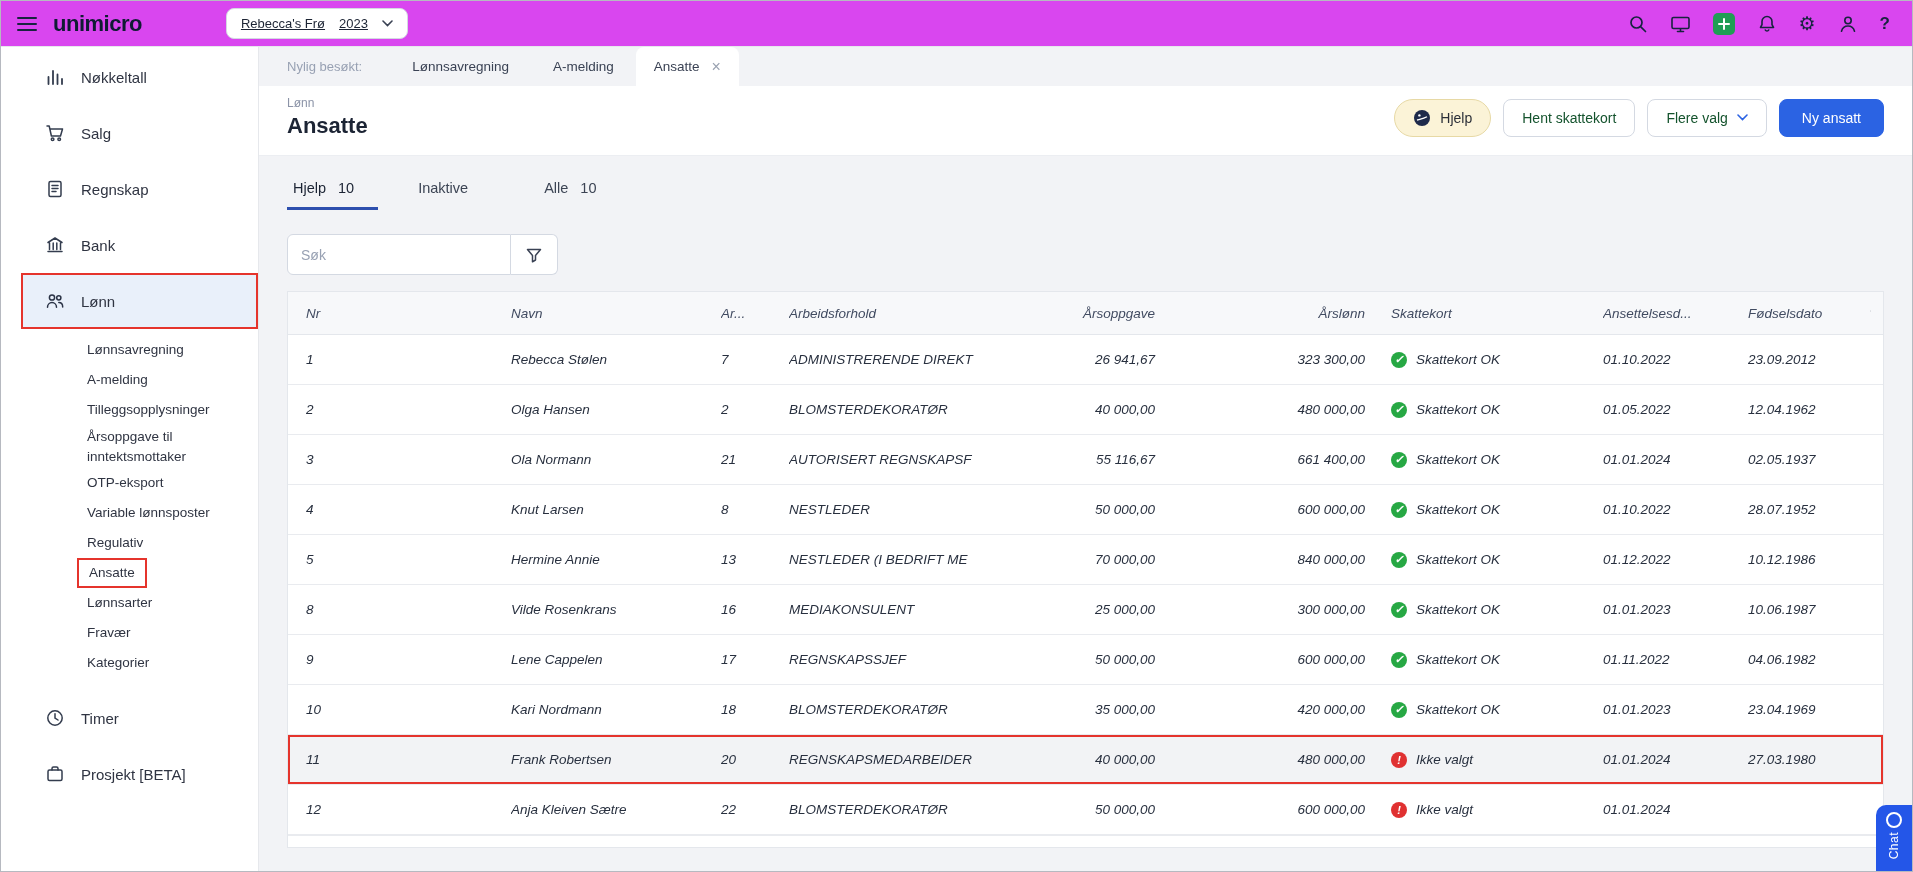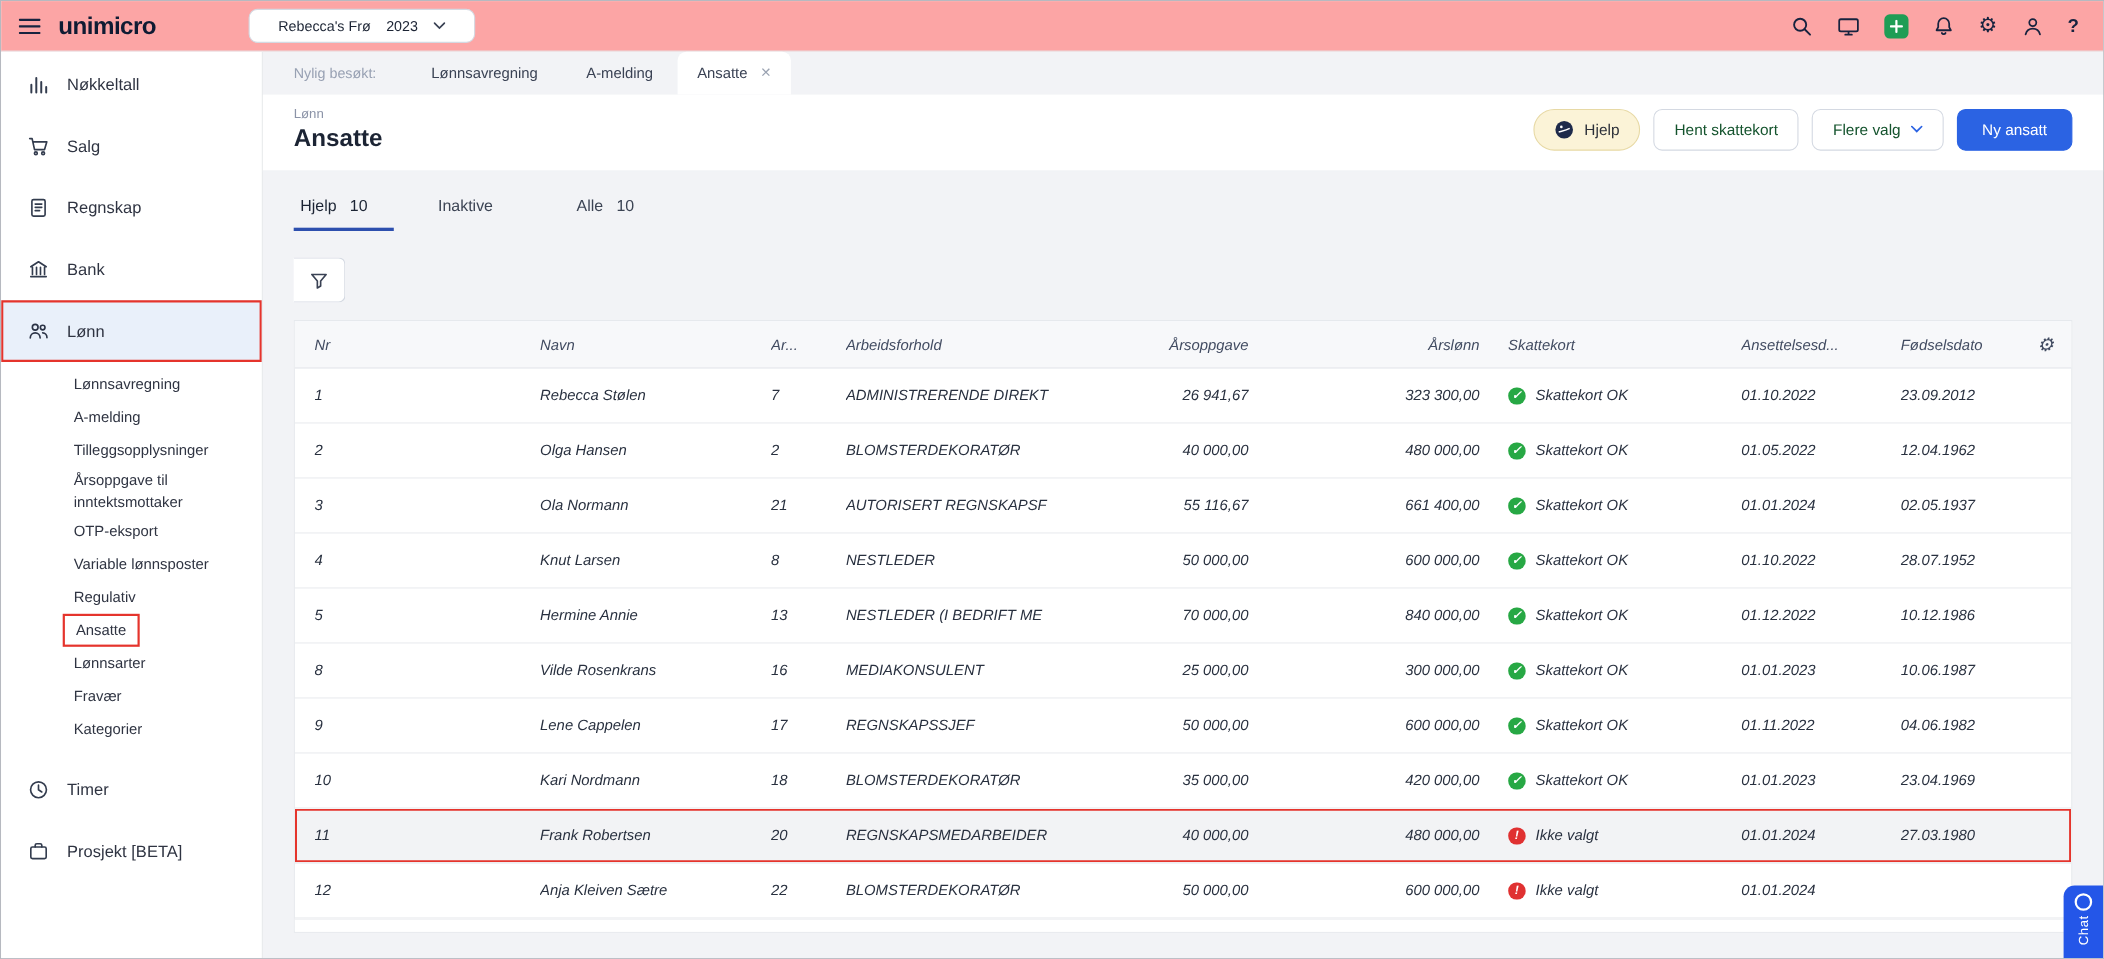--- a/index.html
+++ b/index.html
@@ -1,32 +1,32 @@
 <!DOCTYPE html>
 <html><head>
 <meta charset="utf-8">
 <style>
   * { margin:0; padding:0; box-sizing:border-box; }
   html,body { background:#ffffff; }
   body { font-family:"Liberation Sans", sans-serif; width:1913px; height:872px; }
   .app { width:1913px; height:872px; border:1px solid #b6b9c0; background:#ffffff; display:flex; flex-direction:column; overflow:hidden; position:relative; }
 
   
-  .topbar { height:46px; flex:0 0 46px; background:#fca5a5; border-bottom:1px solid #e6e8ec; display:flex; align-items:center; padding:0 22px 0 16px; }
+  .topbar { height:46px; flex:0 0 46px; background:#d946ef; border-bottom:1px solid #e6e8ec; display:flex; align-items:center; padding:0 22px 0 16px; }
   .hamburger { cursor:pointer; display:flex; }
   .logo { font-size:22px; font-weight:700; color:#0f1b33; margin-left:16px; letter-spacing:-0.5px; }
-  .company { margin-left:84px; border:1px solid #d4d9e2; border-radius:8px; padding:7px 26px; display:flex; align-items:center; gap:14px; font-size:13px; color:#1c2434; cursor:pointer; background:#fff; }
+  .company { margin-left:84px; border:1px solid #d4d9e2; border-radius:8px; padding:7px 14px; display:flex; align-items:center; gap:14px; font-size:13px; color:#1c2434; cursor:pointer; background:#fff;text-decoration:underline; }
   .topbar-right { margin-left:auto; display:flex; align-items:center; gap:22px; }
   .tb-icon { display:flex; align-items:center; justify-content:center; cursor:pointer; color:#17233f; }
   .glyph { font-size:19px; line-height:1; color:#17233f; }
   .add-btn { width:22px; height:22px; background:#1f9d55; border-radius:5px; display:flex; align-items:center; justify-content:center; cursor:pointer; }
   .help-q { font-size:17px; font-weight:700; color:#17233f; cursor:pointer; }
 
   
-  .body { flex:1; display:flex; min-height:0; }
+  .body { flex:1; display:flex; min-height:0;margin-left:20px; }
   .sidebar { width:238px; flex:0 0 238px; background:#fff; border-right:1px solid #e6e8ec; padding-top:2px; overflow:hidden; }
   .main { flex:1; background:#f2f3f6; display:flex; flex-direction:column; min-width:0; }
 
   
   .nav-item { height:56px; display:flex; align-items:center; gap:16px; padding-left:24px; font-size:15px; color:#2f3442; cursor:pointer; }
   .nav-item svg { flex:0 0 20px; }
   .nav-item.active { background:#e9f0fa; box-shadow: inset 0 0 0 2px #e5342c; }
   .submenu { margin-top:6px; }
   .subitem { min-height:30px; display:flex; align-items:center; padding:2px 18px 2px 66px; font-size:13.5px; color:#2f3442; cursor:pointer; line-height:1.45; }
   .red-box { display:inline-block; border:2px solid #e5342c; padding:3px 10px; margin:-5px 0 -5px -10px; }
@@ -283,20 +283,21 @@
           <span>Inaktive</span>
           <span></span>
         </span>
         <span class="ftab">
           <span>Alle</span>
           <span>10</span>
         </span>
       </div>
 
       <div class="search-row">
+        <input class="search-input" type="text" placeholder="Søk" style="">
         <span class="filter-btn">
           <svg width="16" height="16" viewBox="0 0 16 16" fill="none" stroke="#3a4254" stroke-width="1.5" stroke-linejoin="round">
               <path d="M1.5 2.5h13L9.5 8.5v4.5l-3 1.8V8.5z"></path>
             </svg>
         </span>
       </div>
 
       <div class="table-wrap">
         <div class="trow thead">
           <div class="cell">Nr</div>

